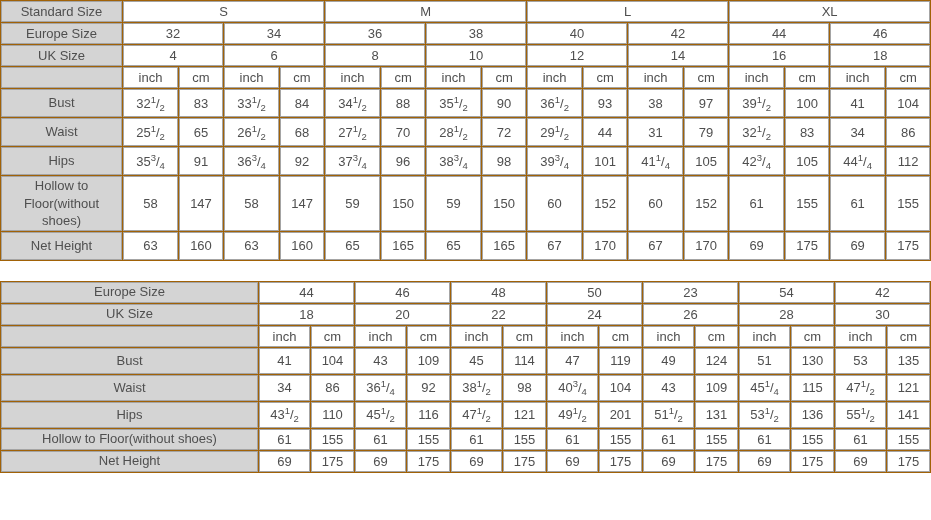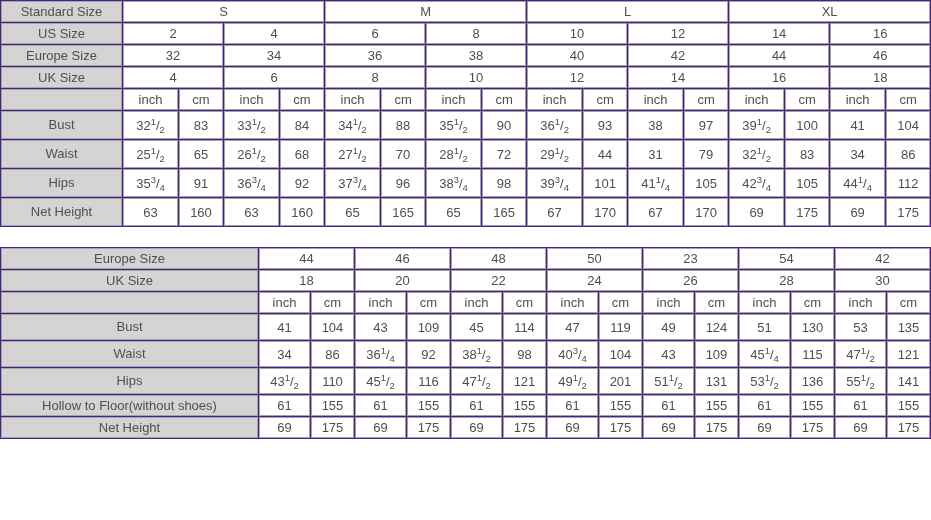--- a/index.html
+++ b/index.html
@@ -11,21 +11,21 @@
   .wrap {
     width: 931px;
   }
   table.size-table {
     border-collapse: separate;
     border-spacing: 1px;
     table-layout: fixed;
     width: 931px;
     font-size: 13px;
     color: var(--text-color, #4f4f4f);
-    background: #4c1d95;
+    background: #a16207;
   }
   table.size-table td {
     border: 1px solid var(--border-color, #a4a4a4);
     box-sizing: border-box;
     text-align: center;
     vertical-align: middle;
     padding: 0 1px;
     overflow: hidden;
     background: var(--cell-bg, #ffffff);
   }
@@ -71,31 +71,20 @@
       <col style="width:55px">
         <col style="width:44px">
     </colgroup>
     <tbody>
         <tr class="row-h">
           <td class="label-cell">Standard Size</td>
           <td colspan="4">S</td>
           <td colspan="4">M</td>
           <td colspan="4">L</td>
           <td colspan="4">XL</td>
-        </tr>
-        <tr class="row-h">
-          <td class="label-cell">US Size</td>
-          <td colspan="2">2</td>
-          <td colspan="2">4</td>
-          <td colspan="2">6</td>
-          <td colspan="2">8</td>
-          <td colspan="2">10</td>
-          <td colspan="2">12</td>
-          <td colspan="2">14</td>
-          <td colspan="2">16</td>
         </tr>
         <tr class="row-h">
           <td class="label-cell">Europe Size</td>
           <td colspan="2">32</td>
           <td colspan="2">34</td>
           <td colspan="2">36</td>
           <td colspan="2">38</td>
           <td colspan="2">40</td>
           <td colspan="2">42</td>
           <td colspan="2">44</td>
@@ -182,20 +171,40 @@
           <td>39<sup>3</sup>/<sub>4</sub></td>
           <td>101</td>
           <td>41<sup>1</sup>/<sub>4</sub></td>
           <td>105</td>
           <td>42<sup>3</sup>/<sub>4</sub></td>
           <td>105</td>
           <td>44<sup>1</sup>/<sub>4</sub></td>
           <td>112</td>
         </tr>
         <tr class="row-d">
+          <td class="label-cell">Hollow to
+Floor(without shoes)</td>
+          <td>58</td>
+          <td>147</td>
+          <td>58</td>
+          <td>147</td>
+          <td>59</td>
+          <td>150</td>
+          <td>59</td>
+          <td>150</td>
+          <td>60</td>
+          <td>152</td>
+          <td>60</td>
+          <td>152</td>
+          <td>61</td>
+          <td>155</td>
+          <td>61</td>
+          <td>155</td>
+        </tr>
+        <tr class="row-d">
           <td class="label-cell">Net Height</td>
           <td>63</td>
           <td>160</td>
           <td>63</td>
           <td>160</td>
           <td>65</td>
           <td>165</td>
           <td>65</td>
           <td>165</td>
           <td>67</td>

